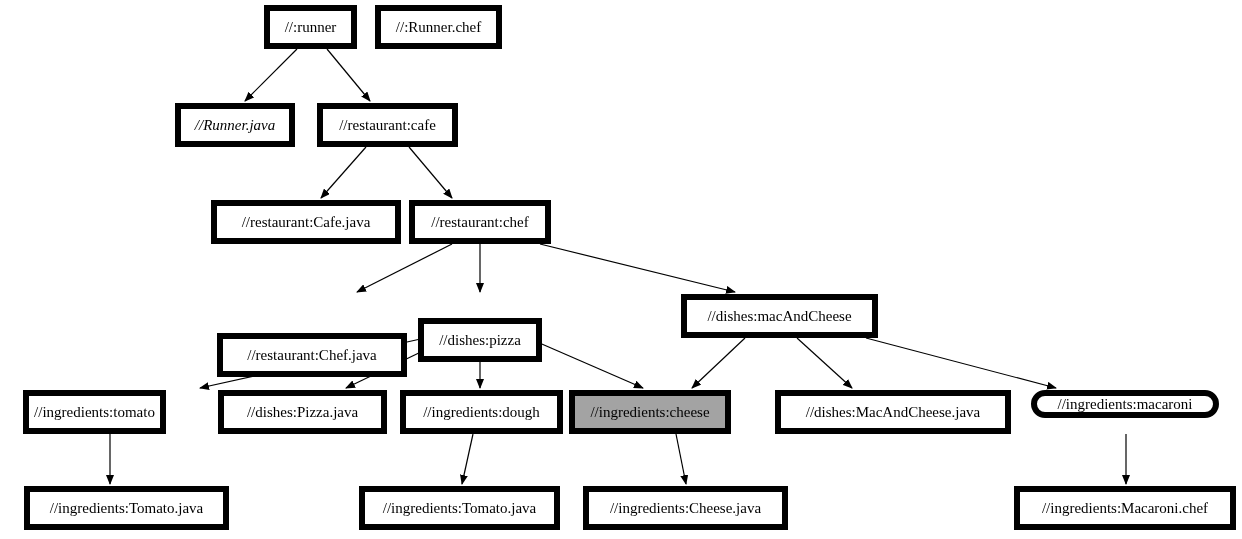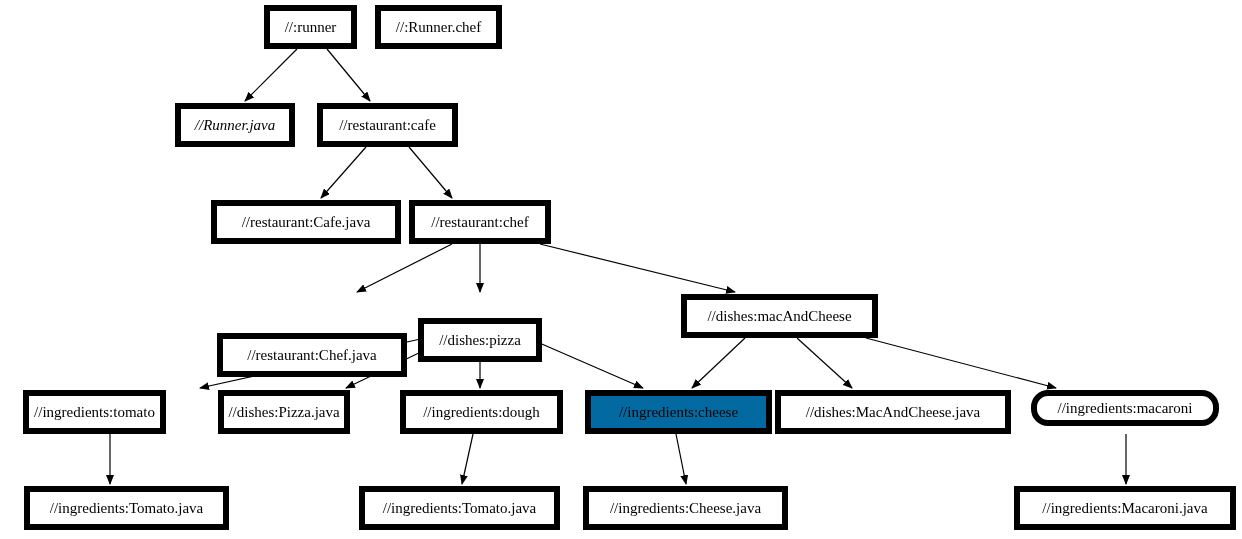--- a/index.html
+++ b/index.html
@@ -72,22 +72,22 @@
 <div class="node" style="left: 264px; top: 5px; width: 93px; height: 44px; border-color: rgb(0, 0, 0); background: rgb(255, 255, 255);">//:runner</div>
     <div class="node" style="left: 375px; top: 5px; width: 127px; height: 44px; border-color: rgb(0, 0, 0); background: rgb(255, 255, 255);">//:Runner.chef</div>
     <div class="node" style="left: 175px; top: 103px; width: 120px; height: 44px; border-color: rgb(0, 0, 0); background: rgb(255, 255, 255); font-style: italic;">//Runner.java</div>
     <div class="node" style="left: 317px; top: 103px; width: 141px; height: 44px; border-color: rgb(0, 0, 0); background: rgb(255, 255, 255);">//restaurant:cafe</div>
     <div class="node" style="left: 211px; top: 200px; width: 190px; height: 44px; border-color: rgb(0, 0, 0); background: rgb(255, 255, 255);">//restaurant:Cafe.java</div>
     <div class="node" style="left: 409px; top: 200px; width: 142px; height: 44px; border-color: rgb(0, 0, 0); background: rgb(255, 255, 255);">//restaurant:chef</div>
     <div class="node" style="left: 217px; top: 294px; width: 190px; height: 44px; border-color: rgb(0, 0, 0); background: rgb(255, 255, 255); margin-top: 39px;">//restaurant:Chef.java</div>
     <div class="node" style="left: 418px; top: 294px; width: 124px; height: 44px; border-color: rgb(0, 0, 0); background: rgb(255, 255, 255); margin-top: 24px;">//dishes:pizza</div>
     <div class="node" style="left: 681px; top: 294px; width: 197px; height: 44px; border-color: rgb(0, 0, 0); background: rgb(255, 255, 255);">//dishes:macAndCheese</div>
     <div class="node" style="left: 23px; top: 390px; width: 143px; height: 44px; border-color: rgb(0, 0, 0); background: rgb(255, 255, 255);">//ingredients:tomato</div>
-    <div class="node" style="left: 218px; top: 390px; width: 132px; height: 44px; border-color: rgb(0, 0, 0); background: rgb(255, 255, 255);">//dishes:Pizza.java</div>
+    <div class="node" style="left: 218px; top: 390px; width: 169px; height: 44px; border-color: rgb(0, 0, 0); background: rgb(255, 255, 255);">//dishes:Pizza.java</div>
     <div class="node" style="left: 400px; top: 390px; width: 163px; height: 44px; border-color: rgb(0, 0, 0); background: rgb(255, 255, 255);">//ingredients:dough</div>
-    <div class="node" style="left: 585px; top: 390px; width: 187px; height: 44px; border-color: rgb(0, 0, 0); background: #0369a1;">//ingredients:cheese</div>
+    <div class="node" style="left: 569px; top: 390px; width: 162px; height: 44px; border-color: rgb(0, 0, 0); background: #a3a3a3;">//ingredients:cheese</div>
     <div class="node" style="left: 775px; top: 390px; width: 236px; height: 44px; border-color: rgb(0, 0, 0); background: rgb(255, 255, 255);">//dishes:MacAndCheese.java</div>
-    <div class="node" style="left: 1031px; top: 390px; width: 188px; height: 36px; border-color: rgb(0, 0, 0); background: rgb(255, 255, 255); border-radius: 17px;">//ingredients:macaroni</div>
+    <div class="node" style="left: 1031px; top: 390px; width: 188px; height: 28px; border-color: rgb(0, 0, 0); background: rgb(255, 255, 255); border-radius: 17px;">//ingredients:macaroni</div>
     <div class="node" style="left: 8px; top: 486px; width: 205px; height: 44px; border-color: rgb(0, 0, 0); background: rgb(255, 255, 255); margin-left: 16px;">//ingredients:Tomato.java</div>
     <div class="node" style="left: 359px; top: 486px; width: 201px; height: 44px; border-color: rgb(0, 0, 0); background: rgb(255, 255, 255);">//ingredients:Tomato.java</div>
     <div class="node" style="left: 583px; top: 486px; width: 205px; height: 44px; border-color: rgb(0, 0, 0); background: rgb(255, 255, 255);">//ingredients:Cheese.java</div>
-    <div class="node" style="left: 1014px; top: 486px; width: 222px; height: 44px; border-color: rgb(0, 0, 0); background: rgb(255, 255, 255);">//ingredients:Macaroni.java</div>
+    <div class="node" style="left: 1014px; top: 486px; width: 222px; height: 44px; border-color: rgb(0, 0, 0); background: rgb(255, 255, 255);">//ingredients:Macaroni.chef</div>
   </div>
 
 </body></html>

